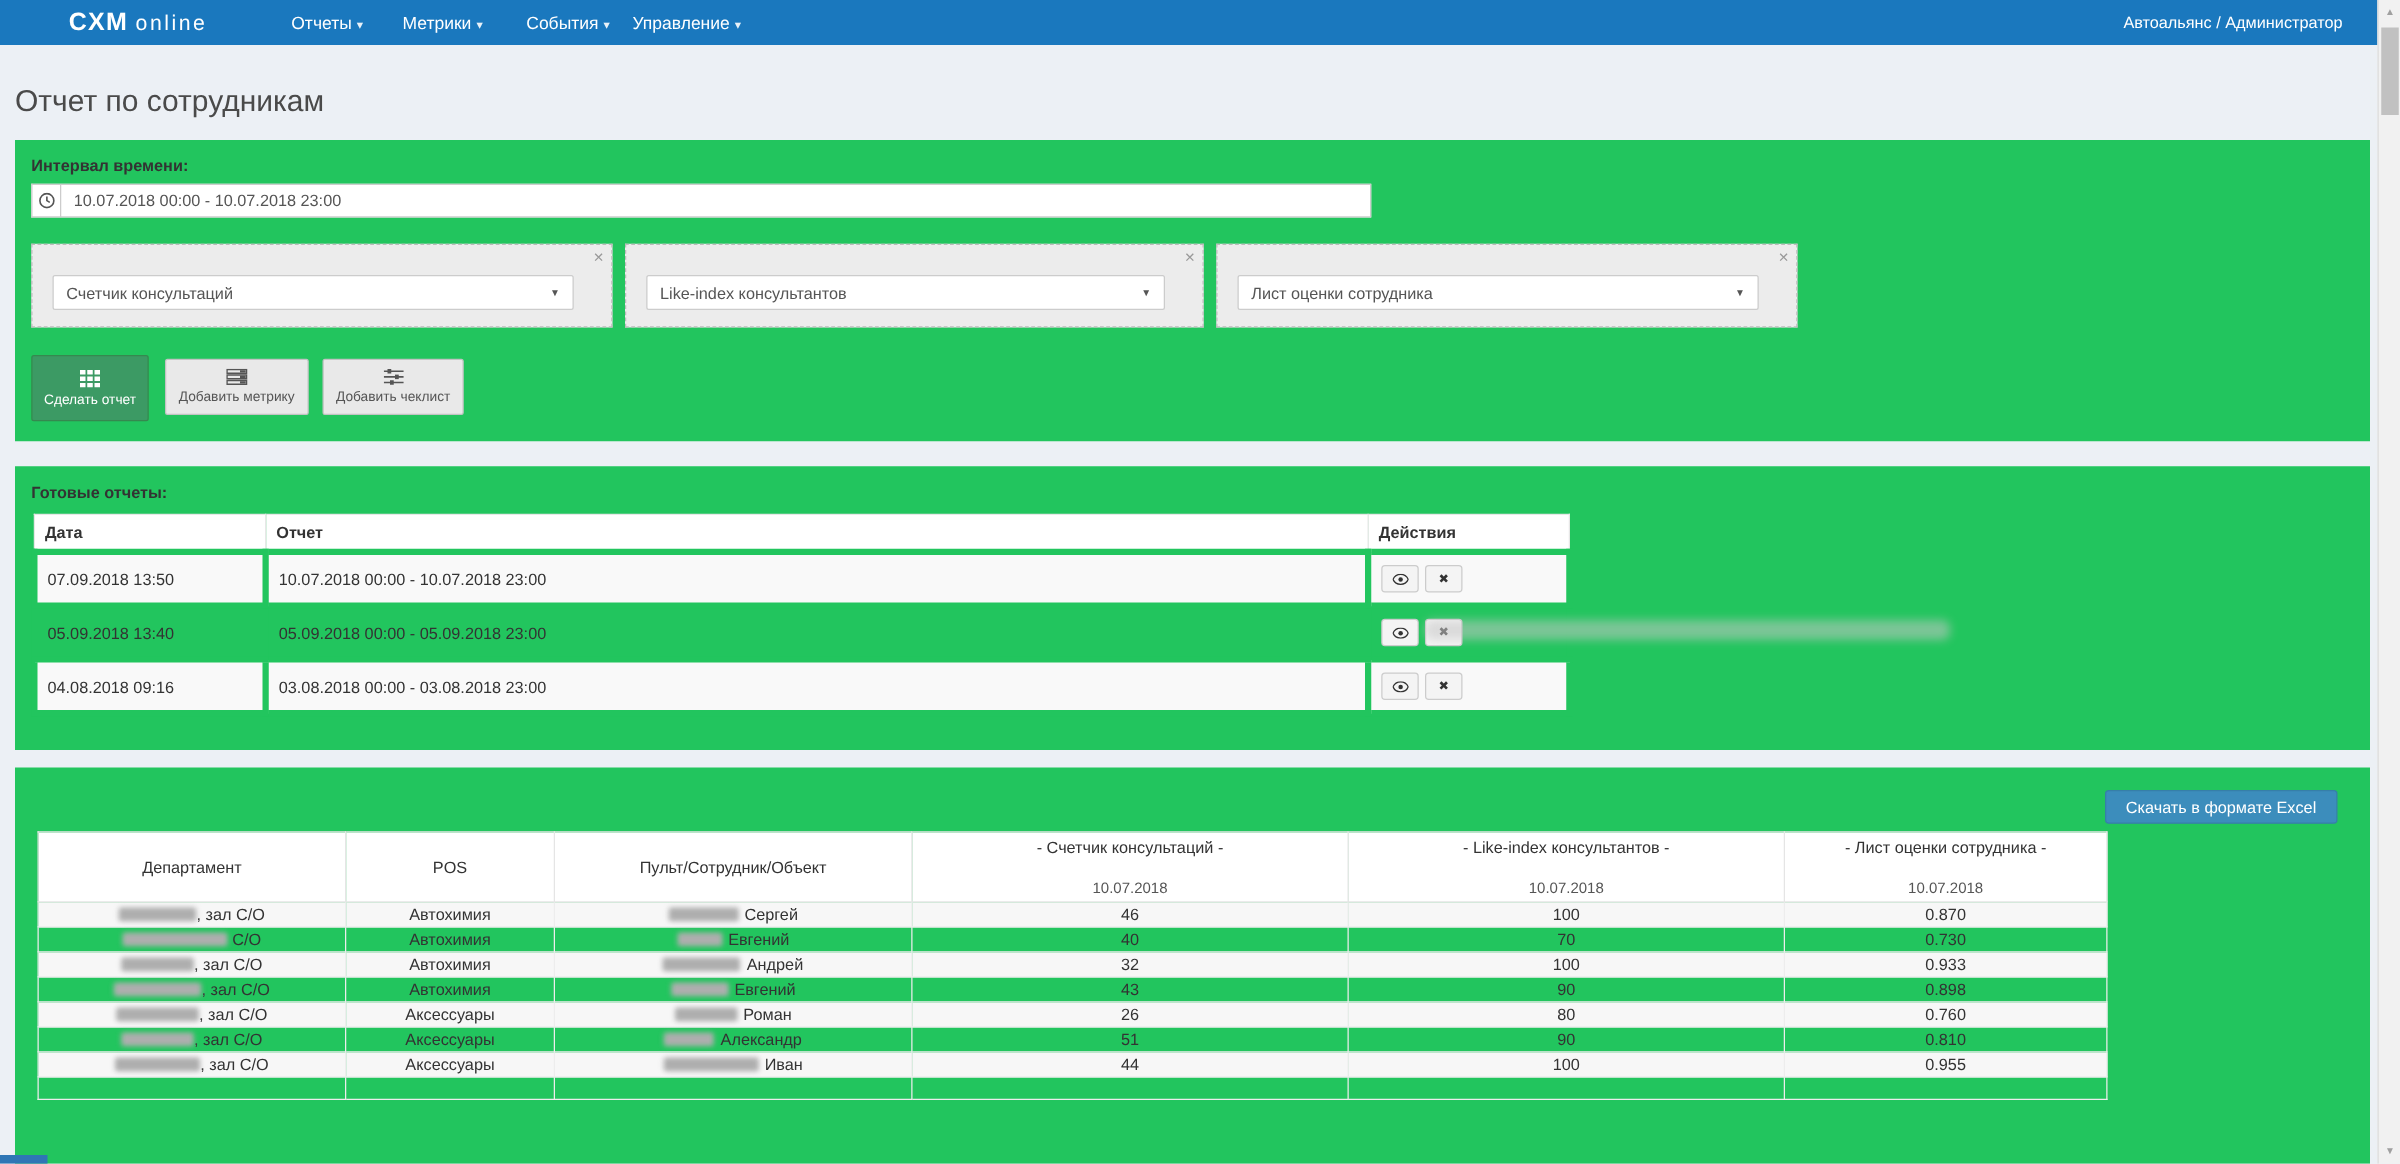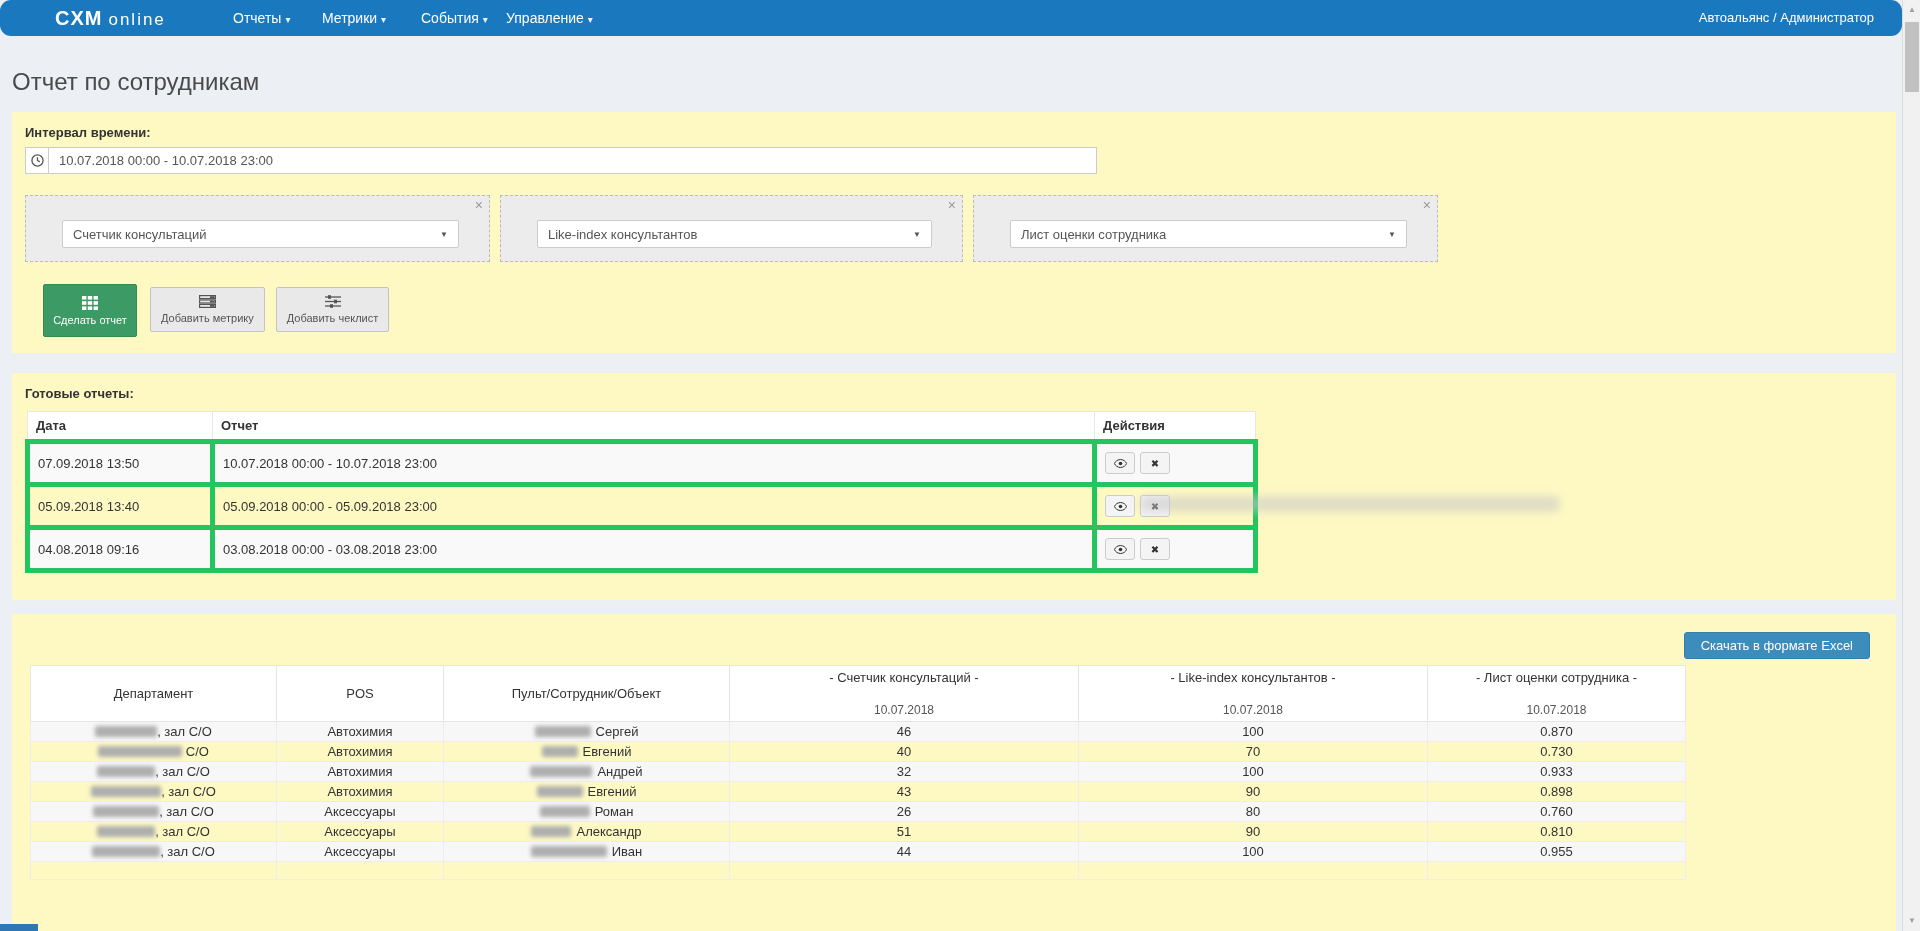--- a/index.html
+++ b/index.html
@@ -5,46 +5,46 @@
   * { box-sizing: border-box; margin: 0; padding: 0; }
   html,body { width:1920px; height:931px; }
   body {
     font-family: "Liberation Sans", sans-serif;
     background:#ecf0f5;
     position:relative;
     overflow:hidden;
     color:#333;
   }
   
-  .navbar { position:absolute; left:0; top:0; width:1902px; height:36px; background:#1a78be;border-radius:11px; }
+  .navbar { position:absolute; left:0; top:0; width:1902px; height:36px; background:#1a78be; }
   .logo { position:absolute; left:55px; top:0; height:36px; line-height:36px; color:#fff; white-space:nowrap; }
   .logo .l1 { font-weight:bold; font-size:20px; letter-spacing:1px; }
   .logo .l2 { font-size:17px; letter-spacing:2px; margin-left:6px; }
   .nav-item { position:absolute; top:0; height:36px; line-height:36px; color:#fff; font-size:14px; cursor:pointer; white-space:nowrap; }
   .nav-item .caret { font-size:10px; margin-left:4px; opacity:.9; }
   .nav-user { position:absolute; right:28px; top:0; height:48px; line-height:36px; color:#fff; font-size:13px; }
   
   .page-title { position:absolute; left:12px; top:68px; font-size:24px; color:#4a4a4a; }
   
-  .panel { position:absolute; left:12px; width:1884px; background:#fef9c3; }
+  .panel { position:absolute; left:12px; width:1884px; background:#22c55e; }
   .panel1 { top:112px; height:241px; }
   .panel2 { top:373px; height:227px; }
   .panel3 { top:614px; height:317px; overflow:hidden; }
   .bold-label { position:absolute; left:13px; font-size:13px; font-weight:bold; color:#333; }
   
   .input-group { position:absolute; left:13px; top:35px; height:27px; display:flex; }
   .addon { width:23px; height:27px; border:1px solid #ccc; border-right:none; background:#fff; display:flex; align-items:center; justify-content:center; }
   .interval-input { width:1049px; height:27px; border:1px solid #ccc; font-family:"Liberation Sans",sans-serif; font-size:13px; color:#555; padding:0 10px; outline:none; }
   
   .metric-box { position:absolute; top:83px; height:67px; background:#ececec; border:1px dashed #bbb; }
   .metric-box .close-x { position:absolute; top:2px; right:6px; font-size:14px; color:#999; cursor:pointer; line-height:14px; }
-  .fake-select { position:absolute; left:16px; top:24px; right:30px; height:28px; background:#fff; border:1px solid #ccc; border-radius:2px; font-size:13px; color:#555; display:flex; align-items:center; padding:0 10px; cursor:pointer;margin-left:20px; }
+  .fake-select { position:absolute; left:16px; top:24px; right:30px; height:28px; background:#fff; border:1px solid #ccc; border-radius:2px; font-size:13px; color:#555; display:flex; align-items:center; padding:0 10px; cursor:pointer; }
   .fake-select .sel-caret { margin-left:auto; font-size:8px; color:#555; }
   
-  .btn-row { position:absolute; left:31px; top:172px; display:flex; align-items:flex-start; }
+  .btn-row { position:absolute; left:13px; top:172px; display:flex; align-items:flex-start; }
   .big-btn { display:flex; flex-direction:column; align-items:center; justify-content:center; font-size:11px; cursor:pointer; border-radius:2px; }
   .btn-green { width:94px; height:53px; background:#3c9a64; border:1px solid #35894f; color:#fff; margin-right:13px; }
   .btn-gray { height:45px; margin-top:3px; padding:0 10px; background:#e9e9e9; border:1px solid #c3c3c3; color:#555; margin-right:11px; }
   .big-btn .ic { margin-bottom:4px; }
   
   .ready-table { position:absolute; left:13px; top:38px; width:1228px; border-collapse:collapse; table-layout:fixed; font-size:13px; }
   .ready-table th { text-align:left; font-weight:bold; padding:6px 8px; border:1px solid #e7e7e7; background:#fff; height:29px; }
   .ready-table td { padding:8px 8px; border:5px solid #22c55e; height:36px; color:#333; }
   .ready-table tbody tr:nth-child(odd) { background:#f9f9f9; }
   .act-btn { display:inline-flex; align-items:center; justify-content:center; width:30px; height:22px; background:#f4f4f4; border:1px solid #ccc; border-radius:3px; margin-right:5px; cursor:pointer; font-size:10px; color:#333; vertical-align:middle; }

